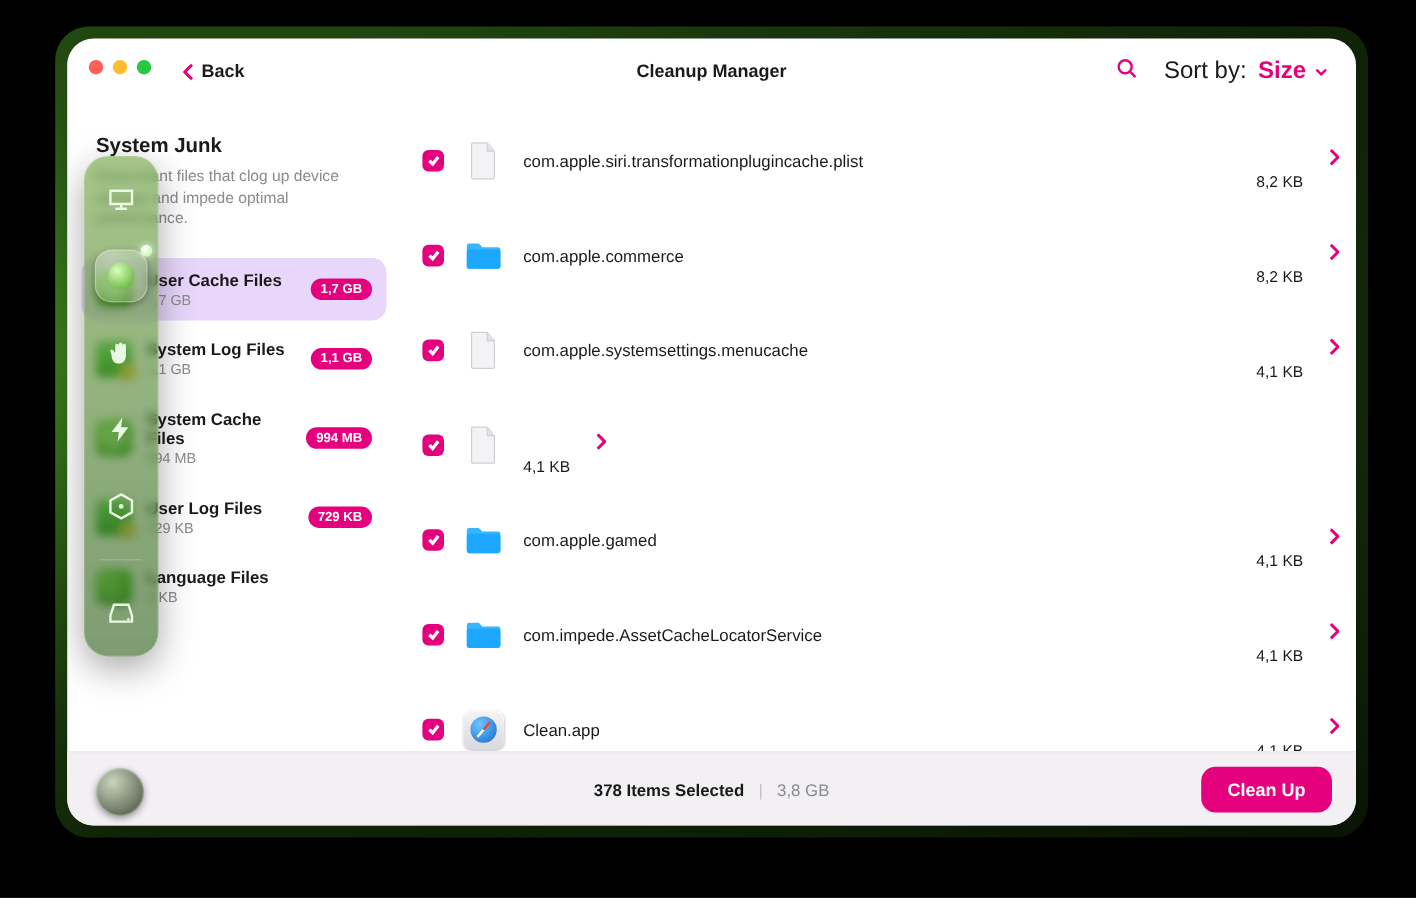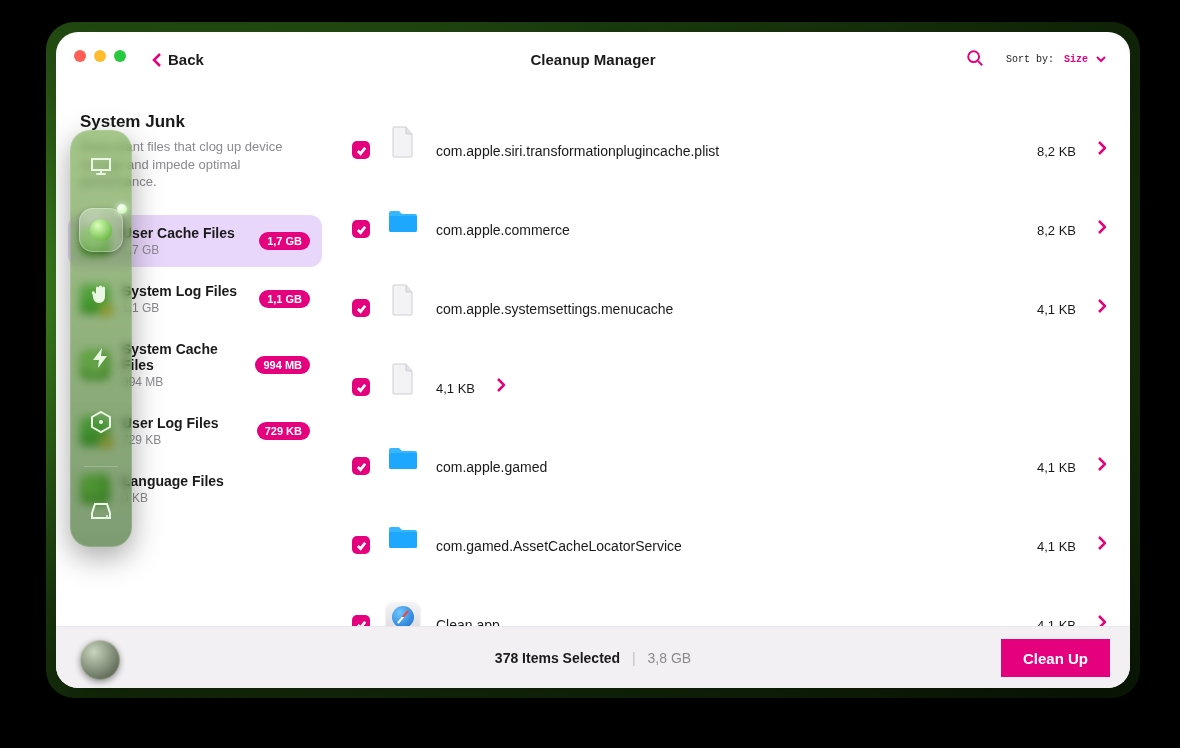--- a/index.html
+++ b/index.html
@@ -28,21 +28,21 @@
     display:flex; align-items:center;
     padding: 12px 24px;
     border-bottom: 1px solid rgba(0,0,0,0);
     position: relative;
   }
   .back-btn{ display:flex; align-items:center; gap:6px; font-size:15px; font-weight:600; color:#1a1a1a; cursor:pointer; margin-left:72px;}
   .back-btn svg{ width:10px;height:16px; stroke:#e5007e; stroke-width:2.5; fill:none;}
   .title{ position:absolute; left:0; right:0; text-align:center; font-size:15px; font-weight:600; color:#1a1a1a; pointer-events:none;}
   .header-right{ margin-left:auto; display:flex; align-items:center; gap:22px;}
   .search-ic svg{ width:18px;height:18px; stroke:#e5007e; stroke-width:2.2; fill:none;}
-  .sort{ font-size:10px; color:#1a1a1a; font-weight:500;font-family:Liberation Mono, monospace;}
+  .sort{ font-size:20px; color:#1a1a1a; font-weight:500;}
   .sort .val{ color:#e5007e; font-weight:600; margin-left:4px;}
   .sort svg{ width:10px; height:8px; stroke:#e5007e; stroke-width:2; fill:none; margin-left:2px; vertical-align:middle;}
 
   .body{ flex:1; display:flex; min-height:0;}
   .left{
     width: 278px; flex:0 0 278px;
     padding: 24px 0 0 0;
     overflow:hidden;
   }
   .section-head{ padding: 0 24px 10px 24px;}
@@ -74,22 +74,22 @@
   .cat-text{ flex:1; min-width:0;}
   .cat-name{ font-size:14px; font-weight:600; color:#1a1a1a;}
   .cat-sub{ font-size:12px; color:#8a8a8f; margin-top:2px;}
   .cat-badge{
     font-size:11px; font-weight:700; color:#fff;
     background:#e5007e; padding:3px 8px; border-radius:9px;
   }
 
   .right{ flex:1; overflow:hidden; padding-top:6px;}
   .file-row{
-    display:flex; align-items:flex-end;
-    padding: 14px 24px 14px 18px;
+    display:flex; align-items:center;
+    padding: 14px 14px 14px 18px;
     gap:16px;
   }
   .chk{
     width:18px;height:18px; border-radius:5px; background:#e5007e;
     display:flex;align-items:center;justify-content:center; flex:0 0 18px;
     cursor:pointer;
   }
   .chk svg{ width:11px;height:11px; stroke:#fff; stroke-width:3; fill:none;}
   .file-ic{ width:34px; height:34px; flex:0 0 34px; display:flex;align-items:center;justify-content:center;}
   .file-ic.page svg{ width:26px;height:32px;}
@@ -108,21 +108,21 @@
     position:relative;
     border-top:1px solid #e9e6ec;
   }
   .footer-info{ font-size:14px; color:#1a1a1a; font-weight:600;}
   .footer-info .sep{ color:#c4c2c7; margin:0 8px; font-weight:300;}
   .footer-info .total{ color:#8a8a8f; font-weight:500;}
   .cleanup-btn{
     position:absolute; right:20px; top:12px;
     height:38px; padding:0 22px;
     background:#e5007e; color:#fff; font-size:15px; font-weight:700;
-    border:none; border-radius:0; cursor:pointer;
+    border:none; border-radius:12px; cursor:pointer;
   }
 
   
   .dock{
     position:absolute;
     left: 70px; top: 130px;
     width: 62px;
     background: linear-gradient(180deg, rgba(90,150,40,.55), rgba(40,90,20,.6));
     border-radius: 20px;
     padding: 14px 0;
@@ -345,21 +345,21 @@
                 <svg viewBox="0 0 12 12">
                   <polyline points="2,6.5 5,9.5 10,3"></polyline>
                 </svg>
               </div>
      <div class="file-ic folder">
                 <svg viewBox="0 0 32 26">
                   <path d="M2 5a2 2 0 012-2h8l3 3h13a2 2 0 012 2v14a2 2 0 01-2 2H4a2 2 0 01-2-2z" fill="#34b7ff"></path>
                   <rect x="2" y="8" width="28" height="16" rx="2" fill="#1ea7ff"></rect>
                 </svg>
               </div>
-     <div class="file-name">com.gamed.AssetCacheLocatorService</div>
+     <div class="file-name">com.impede.AssetCacheLocatorService</div>
      <div class="file-size">4,1 KB</div>
      <span class="chev"><svg viewBox="0 0 8 14">
                   <polyline points="1,1 7,7 1,13"></polyline>
                 </svg></span>
             </div>
             <div class="file-row">
               <div class="chk">
                 <svg viewBox="0 0 12 12">
                   <polyline points="2,6.5 5,9.5 10,3"></polyline>
                 </svg>

